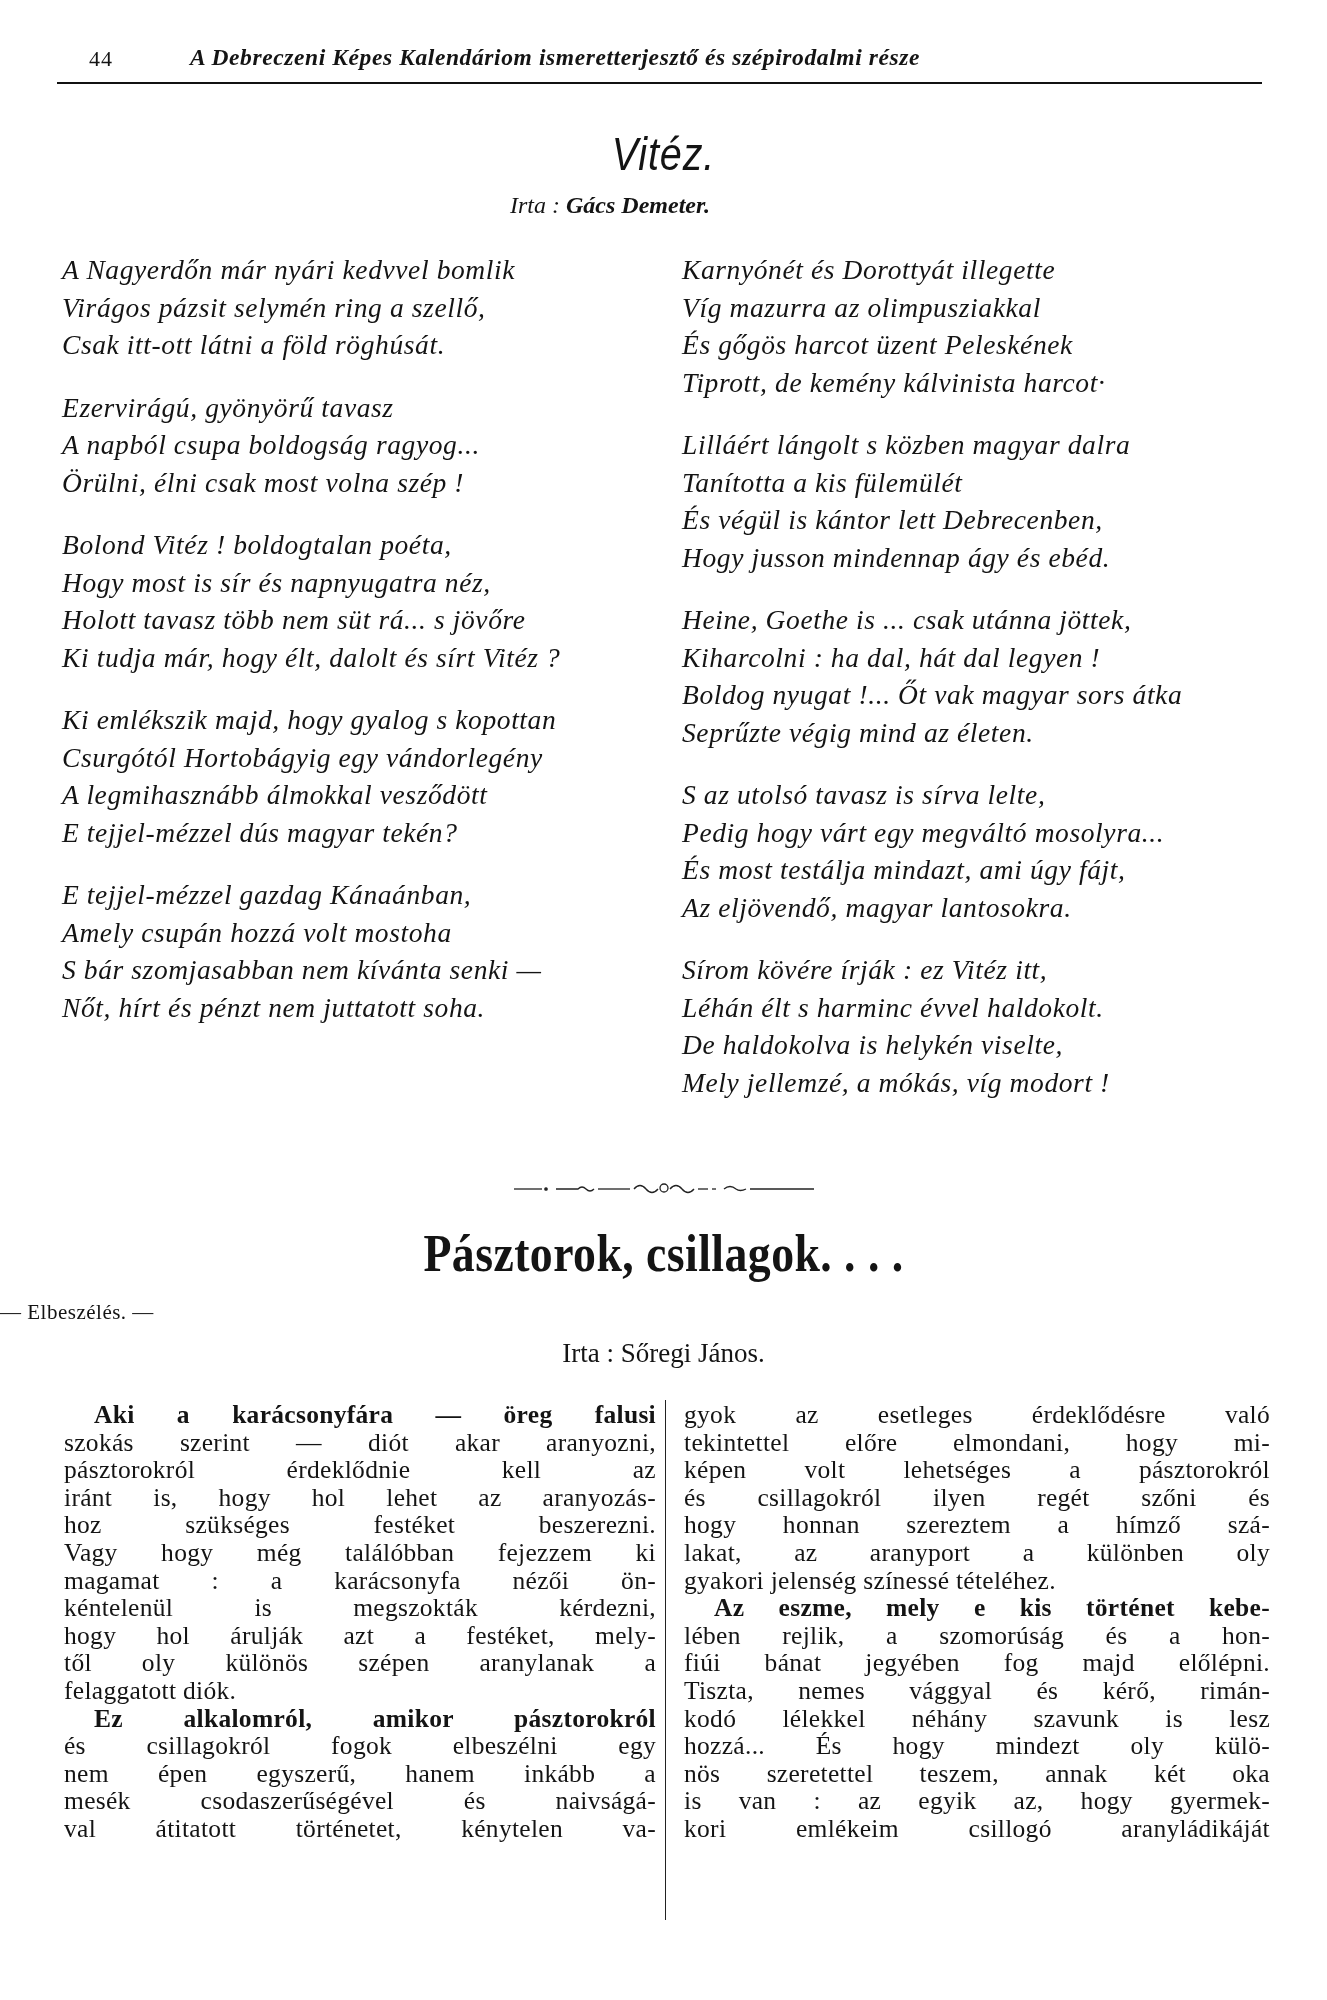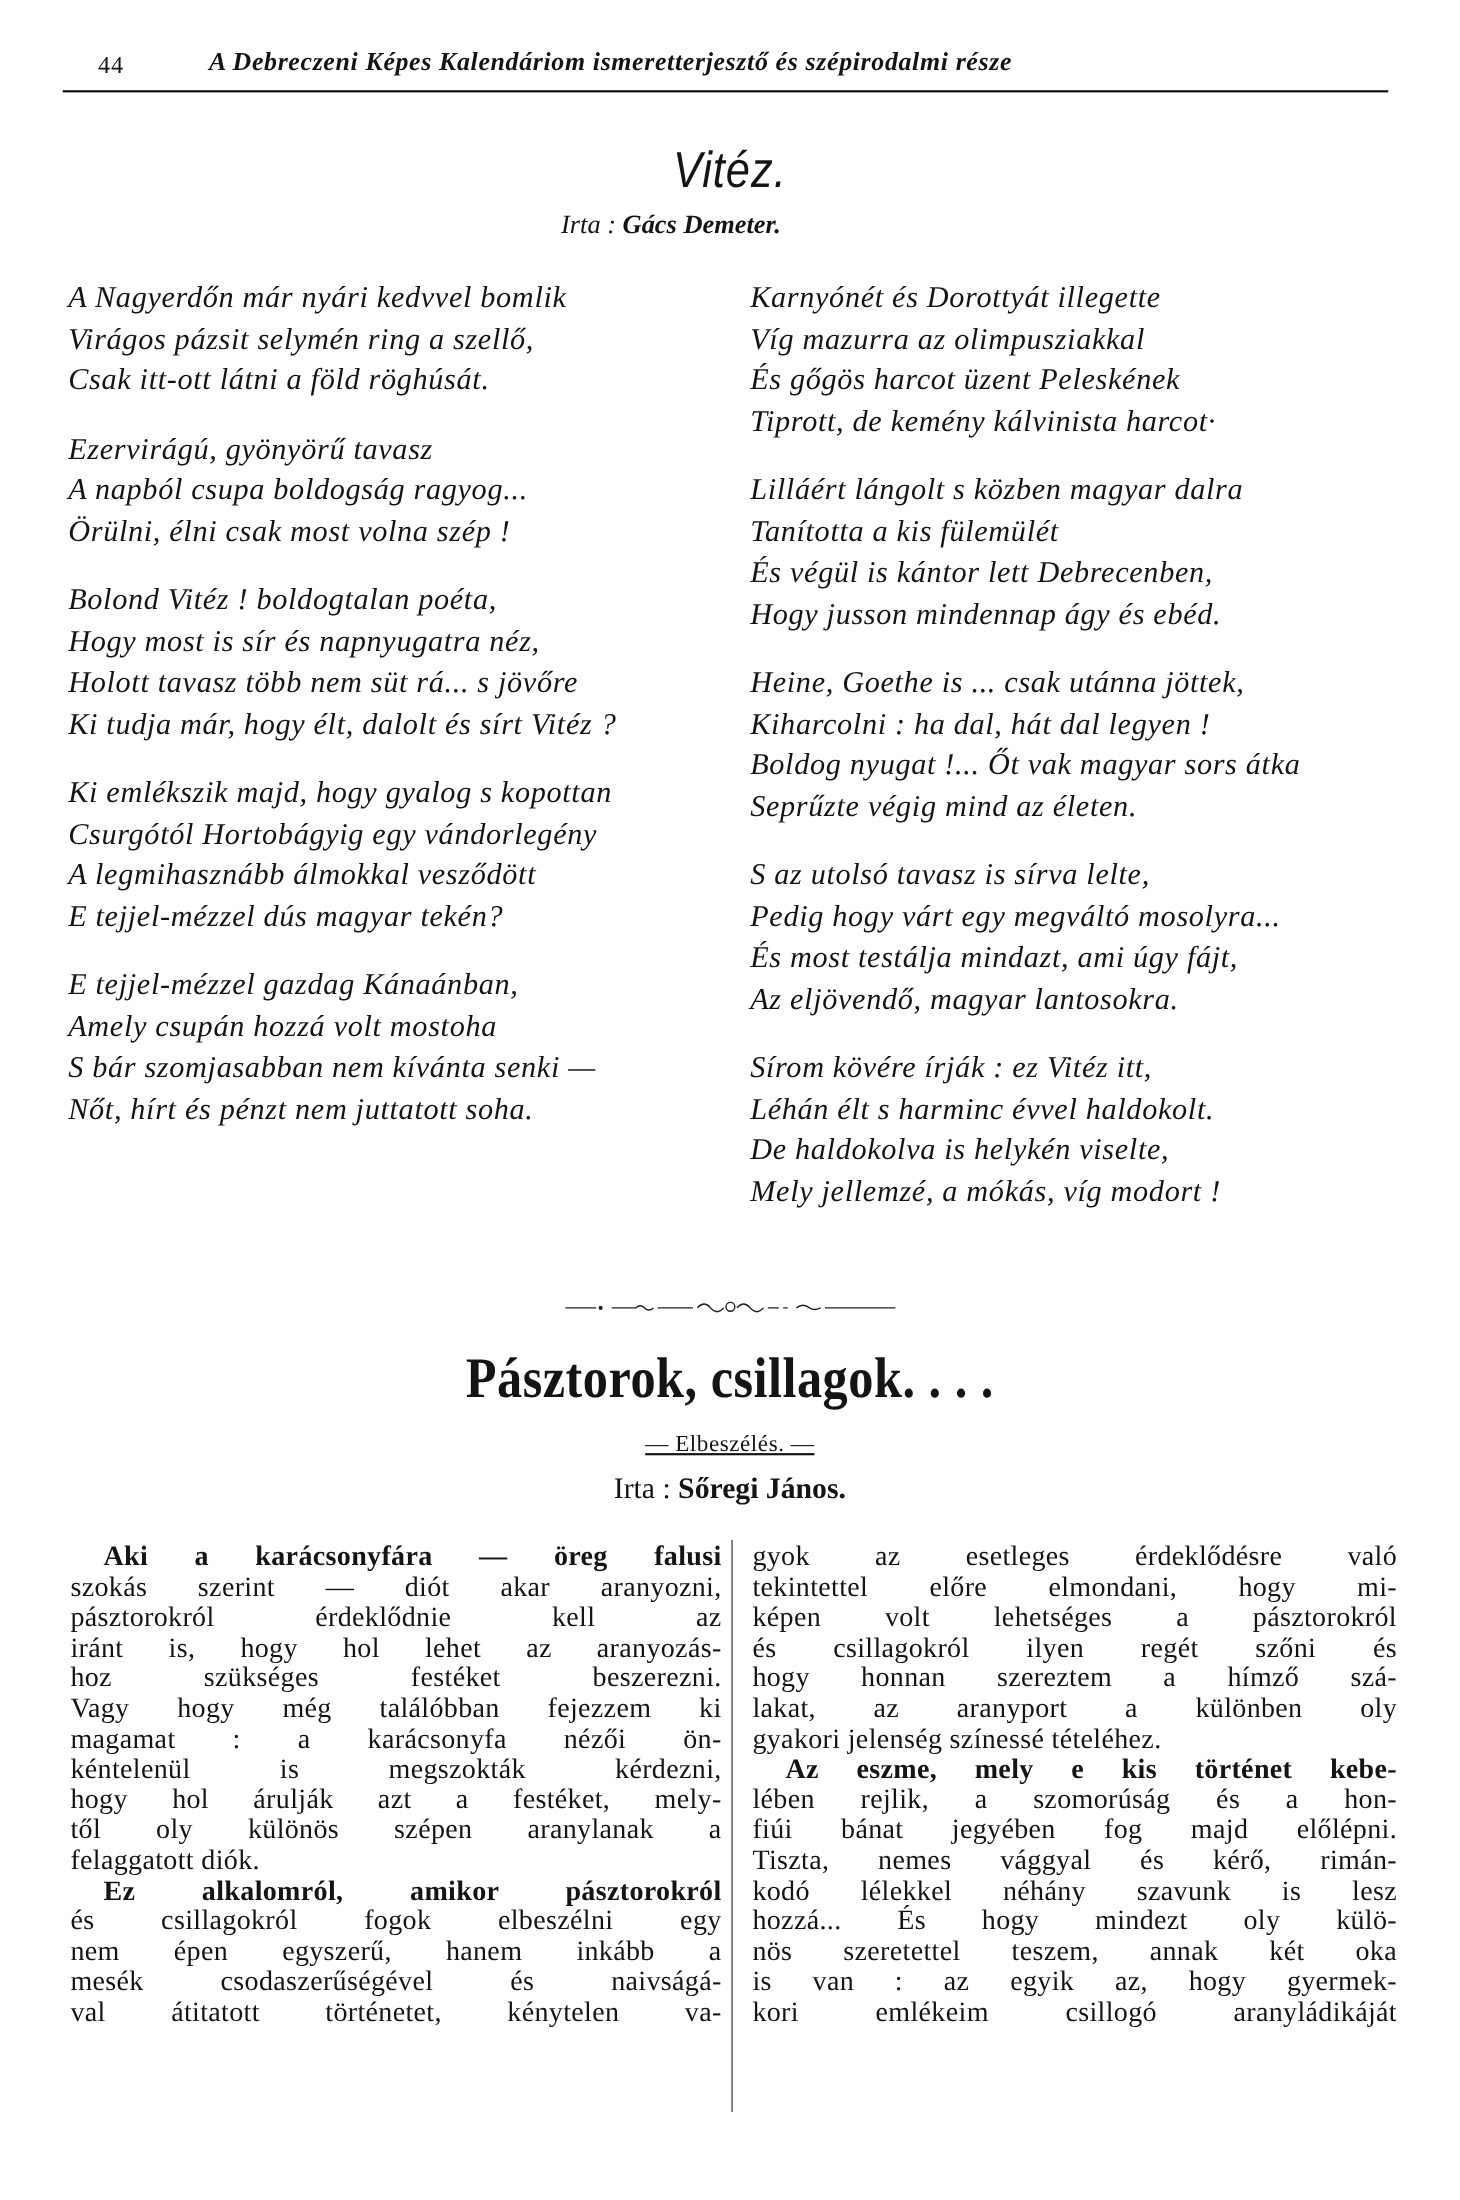--- a/index.html
+++ b/index.html
@@ -29,23 +29,23 @@
   .stanza { margin: 0 0 25px 0; }
   .verse { height: 37.5px; line-height: 37.5px; white-space: nowrap; }
 
   #ornament { left: 512px; top: 1180px; width: 304px; height: 16px; }
 
   #story-title {
     left: 0; width: 1327px; top: 1224px; text-align: center;
     font-size: 52px; font-weight: bold; letter-spacing: 0.5px;
     transform: scaleX(0.88);
   }
-  #story-subtitle { left: 0; width: 1327px; top: 1300px; text-align: center; font-size: 21px; letter-spacing: 0.5px; text-decoration: underline; }
+  #story-subtitle { left: 0; width: 1327px; top: 1300px; text-align: left; font-size: 21px; letter-spacing: 0.5px; }
   #story-byline { left: 0; width: 1327px; top: 1338px; text-align: center; font-size: 27px; }
-  #story-byline .author { font-weight: bold; }
+  #story-byline .author { font-weight: normal; }
 
   .prose-col {
     top: 1401px; font-size: 25.5px; line-height: 27.6px;
     text-align: justify; text-align-last: justify; letter-spacing: 0.3px;
   }
   #prose-left { left: 64px; width: 592px; }
   #prose-right { left: 684px; width: 586px; }
   .pline { display: block; height: 27.6px; white-space: nowrap; overflow: visible; }
   .pline.indent { padding-left: 30px; font-weight: bold; }
   .pline.last { text-align-last: left; }

